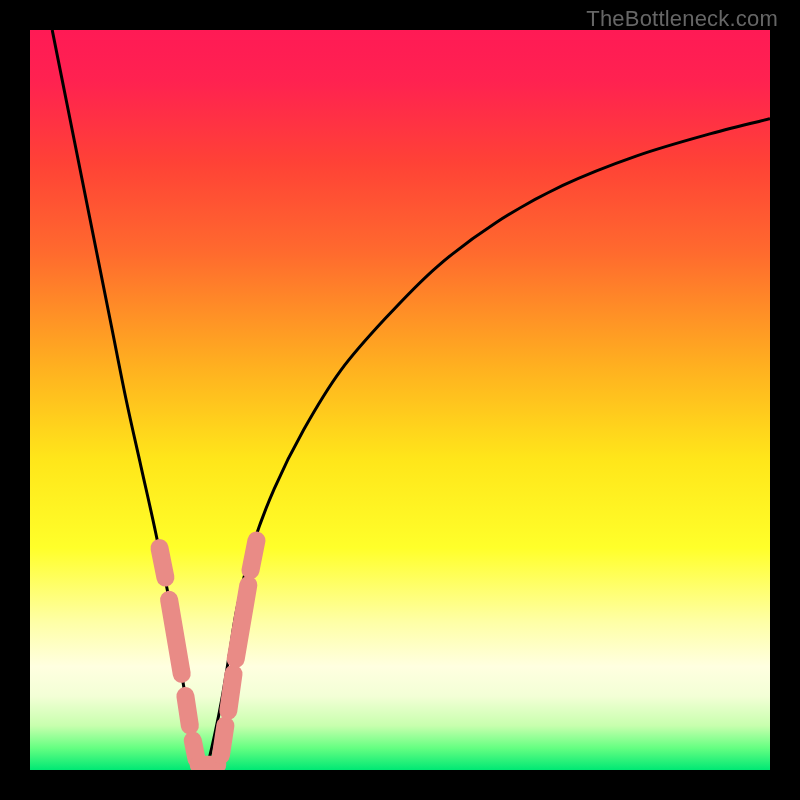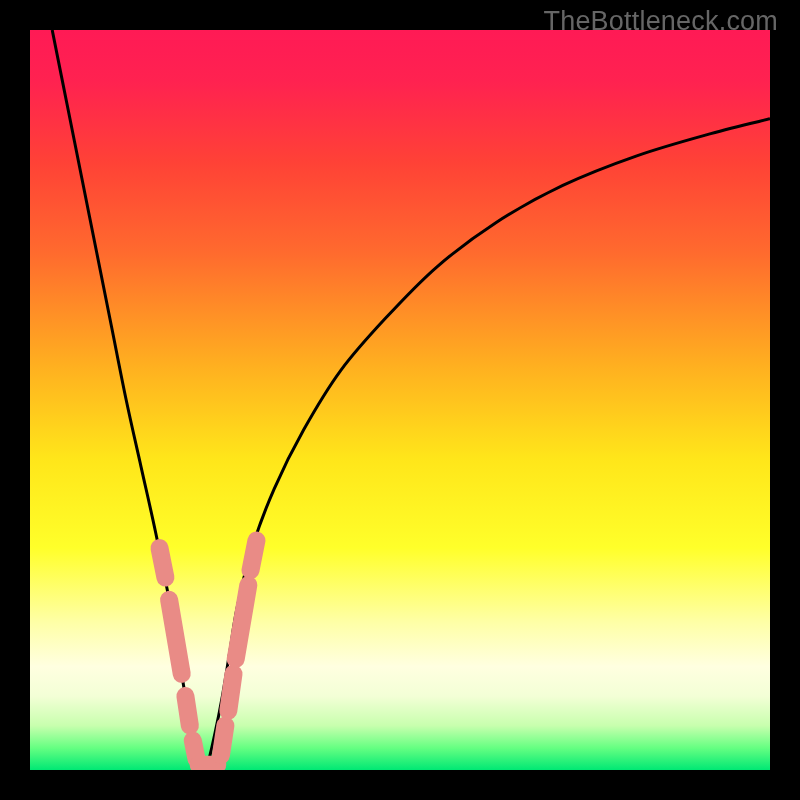--- a/index.html
+++ b/index.html
@@ -30,21 +30,21 @@
     position: absolute;
     top: 0; left: 0;
     width: 100%;
     height: 100%;
   }
   .watermark {
     position: absolute;
     top: 6px;
     right: 22px;
     color: #666;
-    font-size: 27px;
+    font-size: 22px;
     font-weight: 500;
     letter-spacing: 0.2px;
   }
   svg {
     position: absolute;
     top: 0; left: 0;
   }
 </style>
 </head>
 <body>

